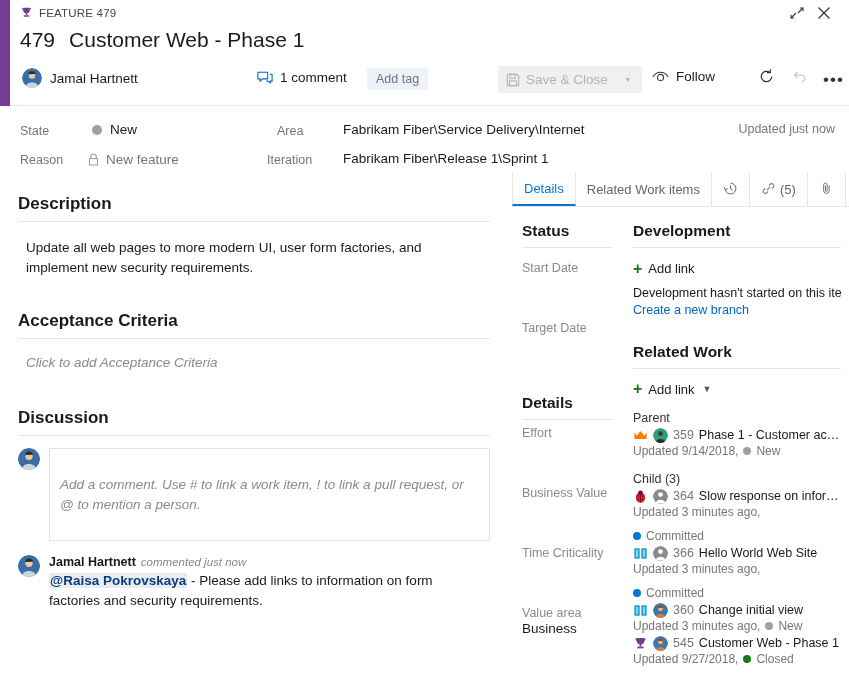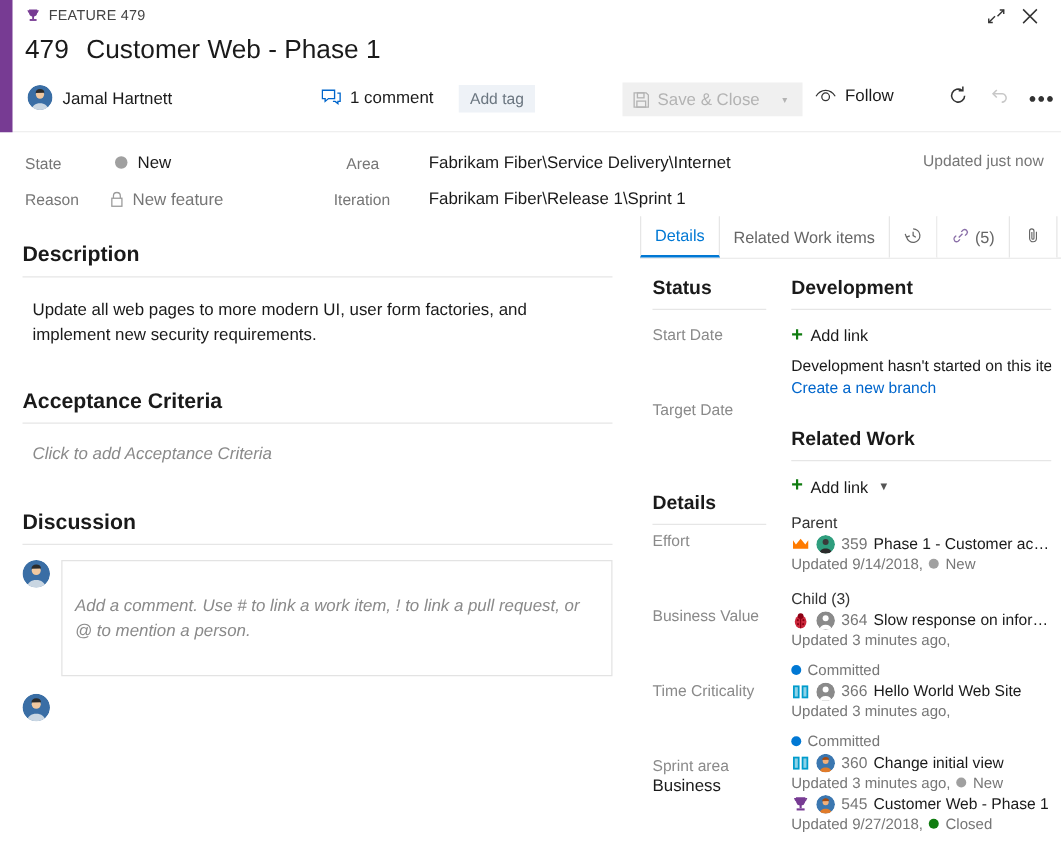--- a/index.html
+++ b/index.html
@@ -345,20 +345,26 @@
       <div class="comment-input">Add a comment. Use # to link a work item, ! to link a pull request, or @ to mention a person.</div>
     </div>
 
     <div class="comment-row">
       <svg class="avatar" width="22" height="22" viewBox="0 0 20 20">
         <circle cx="10" cy="10" r="10" fill="#3a6ea5"></circle>
         <circle cx="10" cy="7.6" r="3.3" fill="#f0c8a0"></circle>
         <path d="M10 3.2c2.2 0 3.5 1.2 3.5 2.9l-7 .2C6.5 4.5 7.8 3.2 10 3.2z" fill="#2b2b2b"></path>
         <path d="M3.2 20c.4-3.6 3.2-5.5 6.8-5.5s6.4 1.9 6.8 5.5z" fill="#c9d6e2"></path>
       </svg>
+      <div>
+        <div class="comment-meta">
+          <span class="c-author">Jamal Hartnett</span><span class="c-when">commented just now</span>
+        </div>
+        <div class="c-text"><span class="mention">@Raisa Pokrovskaya</span><span> - Please add links to information on form factories and security requirements.</span></div>
+      </div>
     </div>
   </div>
 
   <div class="col-mid">
     <div class="sec-head small">Status</div>
     <div id="status-fields">
         <div class="mf" style="margin-top: 13px;">
           <div class="mf-label">Start Date</div>
           <div class="mf-value" style="height: 18px;"></div>
         </div>
@@ -376,21 +382,21 @@
         </div>
         <div class="mf" style="margin-top: 27px;">
           <div class="mf-label">Business Value</div>
           <div class="mf-value" style="height: 18px;"></div>
         </div>
         <div class="mf" style="margin-top: 27px;">
           <div class="mf-label">Time Criticality</div>
           <div class="mf-value" style="height: 18px;"></div>
         </div>
         <div class="mf" style="margin-top: 27px;">
-          <div class="mf-label">Sprint area</div>
+          <div class="mf-label">Value area</div>
           <div class="mf-value">Business</div>
         </div>
       </div>
   </div>
 
   <div class="col-right">
     <div class="sec-head small">Development</div>
     <div class="add-link">
       <span class="plus">+</span>
       <span>Add link</span>

